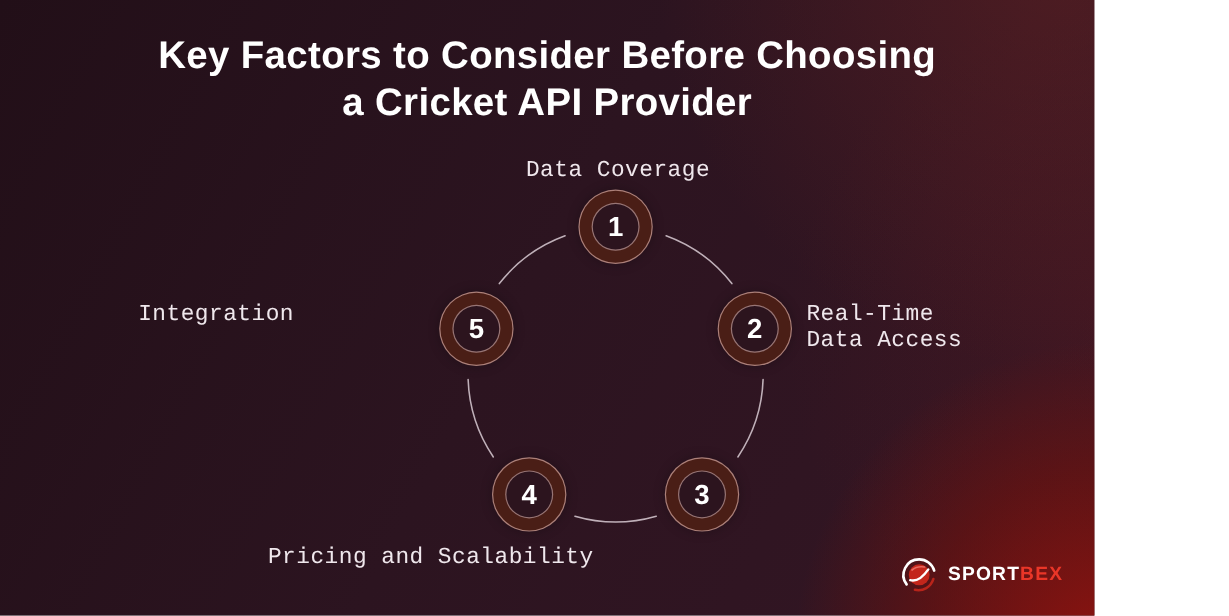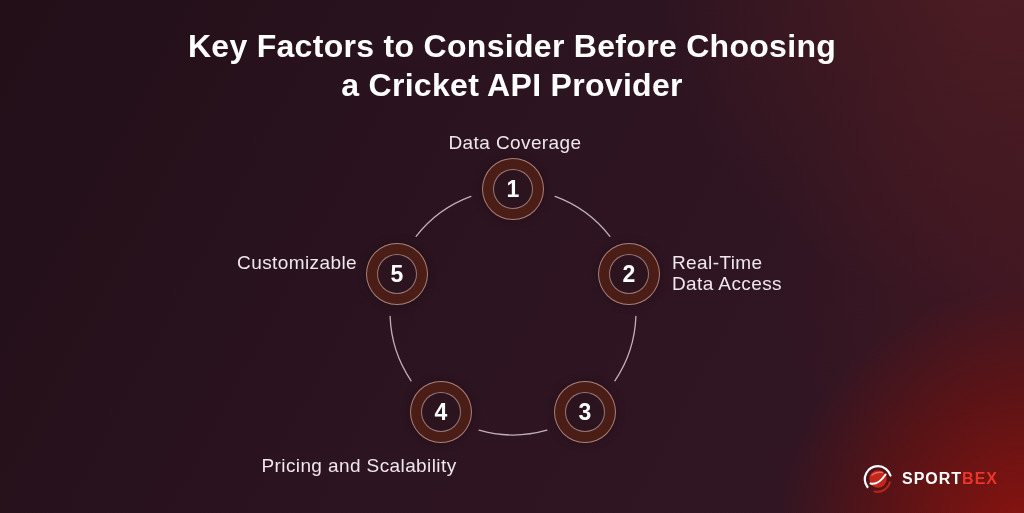--- a/index.html
+++ b/index.html
@@ -1,20 +1,20 @@
 <!DOCTYPE html>
 <html><head>
 <meta charset="utf-8">
 <style>
   * { margin:0; padding:0; box-sizing:border-box; }
   html,body { width:1024px; height:513px; }
   body { font-family:"Liberation Sans", sans-serif; }
 
   .stage {
-    position:relative; width:1024px; height:513px; overflow:hidden;
+    position:relative; width:912px; height:513px; overflow:hidden;
     background:
       radial-gradient(circle 360px at 101% 106%, rgba(150,19,13,0.92) 0%, rgba(120,17,11,0.55) 42%, rgba(120,17,11,0) 72%),
       radial-gradient(circle 520px at 97% -6%, rgba(126,40,34,0.38) 0%, rgba(126,40,34,0) 65%),
       radial-gradient(circle 430px at 104% 55%, rgba(122,28,28,0.22) 0%, rgba(122,28,28,0) 68%),
       linear-gradient(118deg, #220f18 0%, #2c1420 48%, #341624 100%);
   }
 
   .title {
     position:absolute; top:27px; left:0; right:0;
     text-align:center; color:#ffffff;
@@ -40,20 +40,21 @@
   .node-1 { left:482px; top:158px; }
   .node-2 { left:598px; top:243px; }
   .node-3 { left:554px; top:381px; }
   .node-4 { left:410px; top:381px; }
   .node-5 { left:366px; top:243px; }
 
   .factor-label {
     position:absolute; color:#efe7ec;
     font-size:19px; line-height:21px; font-weight:500; letter-spacing:.4px;
     white-space:nowrap;
+    font-family:Liberation Mono, monospace;
   }
   .label-1 { left:515px; top:142px; transform:translate(-50%,-50%); text-align:center; }
   .label-2 { left:672px; top:252px; text-align:left; }
   .label-3 { left:667px; top:465px; transform:translate(-50%,-50%); text-align:center; }
   .label-4 { left:359px; top:465px; transform:translate(-50%,-50%); text-align:center; }
   .label-5 { right:667px; top:252px; text-align:right; }
   .factor-label span { display:block; }
 
   .logo {
     position:absolute; right:26px; bottom:17px;
@@ -111,21 +112,21 @@
     <span>Data Coverage</span>
   </div>
   <div class="factor-label label-2">
     <span>Real-Time</span>
     <span>Data Access</span>
   </div>
   <div class="factor-label label-4">
     <span>Pricing and Scalability</span>
   </div>
   <div class="factor-label label-5">
-    <span>Customizable</span>
+    <span>Integration</span>
   </div>
 
   <div class="logo">
     <svg class="logo-icon" viewBox="0 0 34 34">
       <path d="M 6.5 25 A 13 13 0 0 1 17 4.2 A 13 13 0 0 1 29.5 13.5" fill="none" stroke="#ffffff" stroke-width="2.2" stroke-linecap="round"></path>
       <path d="M 28.8 20.5 A 13 13 0 0 1 13.5 29.5" fill="none" stroke="#b8241a" stroke-width="2.2" stroke-linecap="round"></path>
       <circle cx="17" cy="17" r="8.7" fill="#c3261b"></circle>
       <path d="M 9.5 21.5 Q 17 23.5 24.6 12.5" fill="none" stroke="#ffffff" stroke-width="2" stroke-linecap="round"></path>
       <path d="M 11 13 Q 15 9.5 21.5 10.5" fill="none" stroke="#e8695f" stroke-width="1.4" stroke-linecap="round"></path>
     </svg>

